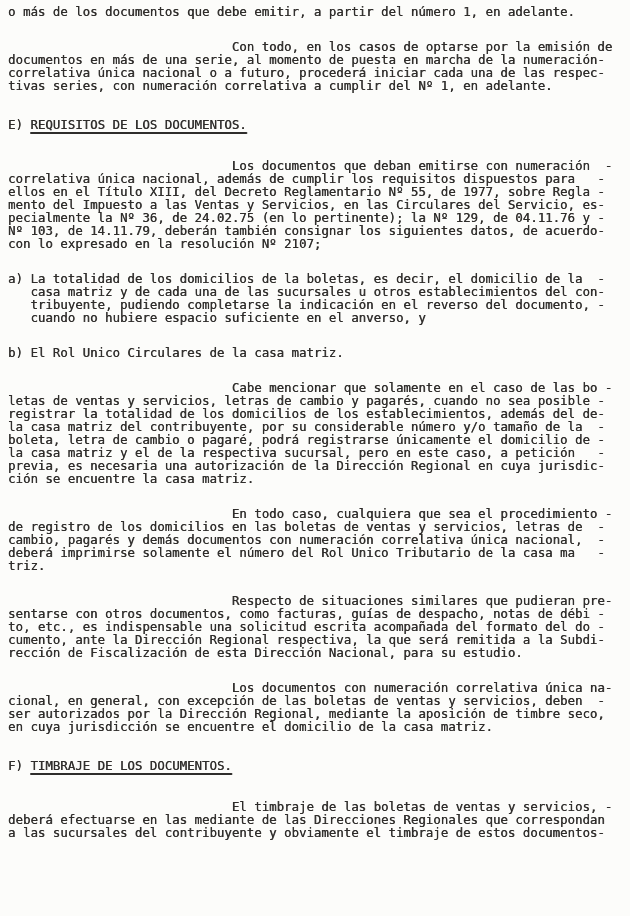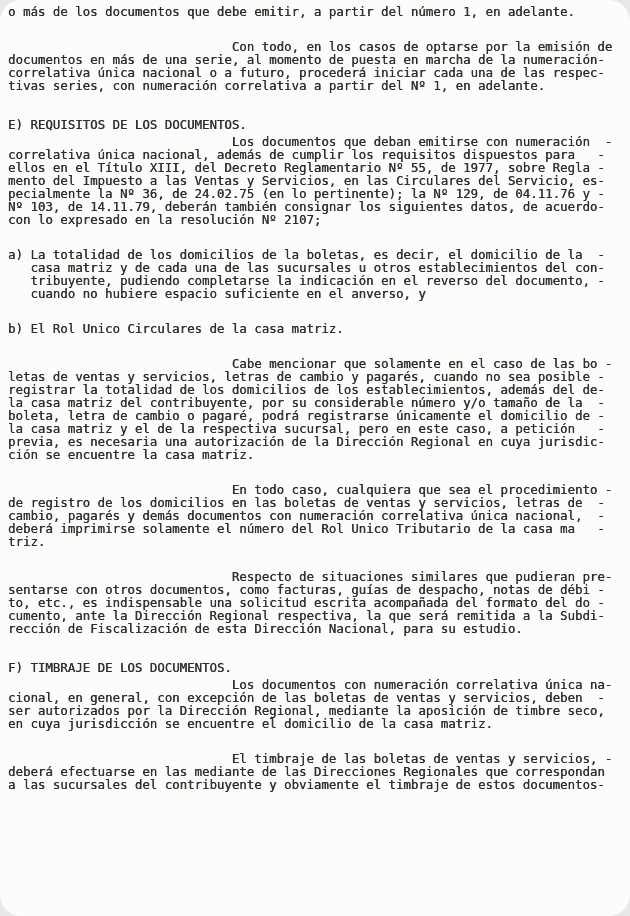--- a/index.html
+++ b/index.html
@@ -15,45 +15,45 @@
     background: #fcfcfa;
     overflow: hidden;
     box-sizing: border-box;
     padding: 5px 8px 0 8px;
     font-family: "DejaVu Sans Mono", "Liberation Mono", monospace;
     font-size: 12.4px;
     line-height: 13px;
     color: #2f2d2b;
     
     text-shadow: 0.35px 0 0 rgba(47,45,43,0.85);
-    border-radius: 21px;
   }
   .block {
     white-space: pre;
     margin: 0;
   }
   .block + .block { margin-top: 22px; }
   .block.heading { margin-top: 26px; }
-  .block.heading + .block { margin-top: 4px; }
+  .block.heading + .block { margin-top: 28px; }
   .block:first-child { margin-top: 0; }
   .heading .htitle {
+    text-decoration: underline;
     text-decoration-thickness: 1.5px;
     text-underline-offset: 2.5px;
   }
 </style>
 </head>
 <body>
 
 <div class="page">
   <div>
       <div class="block para">o más de los documentos que debe emitir, a partir del número 1, en adelante.</div>
       <div class="block para">                              Con todo, en los casos de optarse por la emisión de
 documentos en más de una serie, al momento de puesta en marcha de la numeración-
 correlativa única nacional o a futuro, procederá iniciar cada una de las respec-
-tivas series, con numeración correlativa a partir del Nº 1, en adelante.</div>
+tivas series, con numeración correlativa a cumplir del Nº 1, en adelante.</div>
       <div class="block heading"><span class="hprefix">E) </span><span class="htitle">REQUISITOS DE LOS DOCUMENTOS.</span></div>
       <div class="block para">                              Los documentos que deban emitirse con numeración  -
 correlativa única nacional, además de cumplir los requisitos dispuestos para   -
 ellos en el Título XIII, del Decreto Reglamentario Nº 55, de 1977, sobre Regla -
 mento del Impuesto a las Ventas y Servicios, en las Circulares del Servicio, es-
 pecialmente la Nº 36, de 24.02.75 (en lo pertinente); la Nº 129, de 04.11.76 y -
 Nº 103, de 14.11.79, deberán también consignar los siguientes datos, de acuerdo-
 con lo expresado en la resolución Nº 2107;</div>
       <div class="block item">a) La totalidad de los domicilios de la boletas, es decir, el domicilio de la  -
    casa matriz y de cada una de las sucursales u otros establecimientos del con-
@@ -71,22 +71,22 @@
       <div class="block para">                              En todo caso, cualquiera que sea el procedimiento -
 de registro de los domicilios en las boletas de ventas y servicios, letras de  -
 cambio, pagarés y demás documentos con numeración correlativa única nacional,  -
 deberá imprimirse solamente el número del Rol Unico Tributario de la casa ma   -
 triz.</div>
       <div class="block para">                              Respecto de situaciones similares que pudieran pre-
 sentarse con otros documentos, como facturas, guías de despacho, notas de débi -
 to, etc., es indispensable una solicitud escrita acompañada del formato del do -
 cumento, ante la Dirección Regional respectiva, la que será remitida a la Subdi-
 rección de Fiscalización de esta Dirección Nacional, para su estudio.</div>
-      <div class="block heading"><span class="hprefix">F) </span><span class="htitle">TIMBRAJE DE LOS DOCUMENTOS.</span></div>
       <div class="block para">                              Los documentos con numeración correlativa única na-
 cional, en general, con excepción de las boletas de ventas y servicios, deben  -
 ser autorizados por la Dirección Regional, mediante la aposición de timbre seco,
 en cuya jurisdicción se encuentre el domicilio de la casa matriz.</div>
+      <div class="block heading"><span class="hprefix">F) </span><span class="htitle">TIMBRAJE DE LOS DOCUMENTOS.</span></div>
       <div class="block para">                              El timbraje de las boletas de ventas y servicios, -
 deberá efectuarse en las mediante de las Direcciones Regionales que correspondan
 a las sucursales del contribuyente y obviamente el timbraje de estos documentos-</div>
     </div>
 </div>
 
 </body></html>

